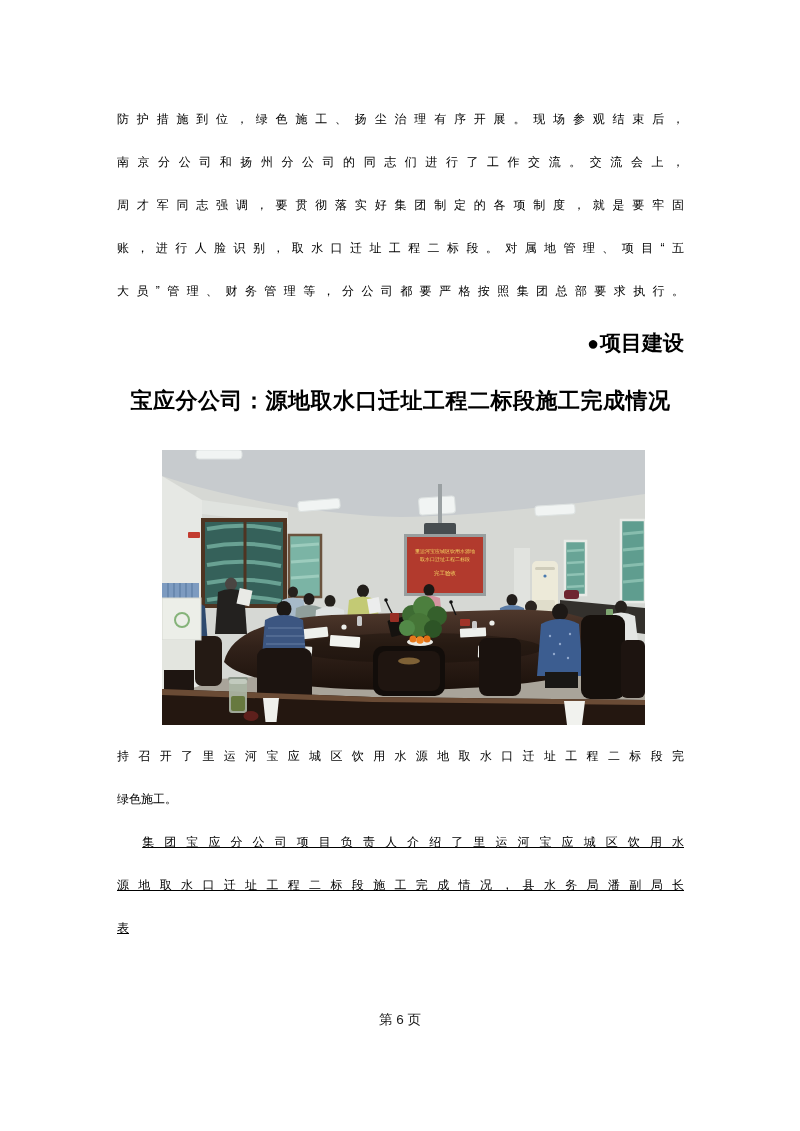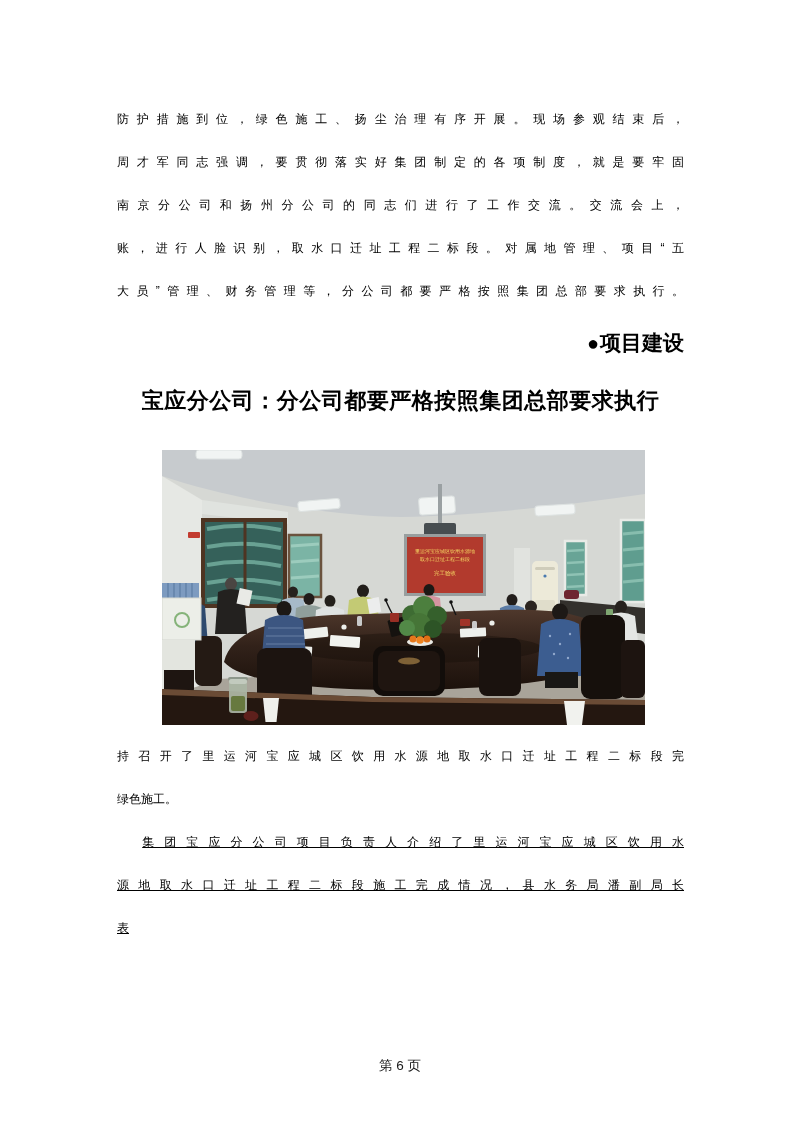--- a/index.html
+++ b/index.html
@@ -29,43 +29,43 @@
     white-space: nowrap; overflow: hidden;
   }
 
   .photo { display: block; margin: 28px 0 0 45px; width: 483px; height: 275px; }
   .photo svg { display: block; }
 
   .p2 { margin-top: 10px; }
   .p3 { margin-top: 0; text-decoration: underline; }
 
   .footer {
-    position: absolute; left: 0; top: 1056px; width: 100%;
+    position: absolute; left: 0; top: 1010px; width: 100%;
     text-align: center; font-size: 13.5px; color: #1a1a1a; line-height: 20px;
   }
 </style>
 </head>
 <body>
 
 <div class="page">
   <div class="content">
 
     <div class="para p1">
       <div class="line">防护措施到位，绿色施工、扬尘治理有序开展。现场参观结束后，</div>
+      <div class="line">南京分公司和扬州分公司的同志们进行了工作交流。交流会上，</div>
       <div class="line">周才军同志强调，要贯彻落实好集团制定的各项制度，就是要牢固</div>
-      <div class="line">南京分公司和扬州分公司的同志们进行了工作交流。交流会上，</div>
       <div class="line">账，进行人脸识别，取水口迁址工程二标段。对属地管理、项目“五</div>
       <div class="line">大员”管理、财务管理等，分公司都要严格按照集团总部要求执行。</div>
     </div>
 
     <div class="section-heading">
       <span class="bullet">●</span><span>项目建设</span>
     </div>
 
-    <div class="headline">宝应分公司：分公司都要严格按照集团总部要求执行</div>
+    <div class="headline">宝应分公司：源地取水口迁址工程二标段施工完成情况</div>
 
     <figure class="photo">
       <svg viewBox="0 0 483 275" width="483" height="275" xmlns="http://www.w3.org/2000/svg">
         <defs>
           <linearGradient id="tg" x1="0" y1="0" x2="0" y2="1">
             <stop offset="0" stop-color="#4f382c"></stop>
               <stop offset="0.45" stop-color="#32221a"></stop>
               <stop offset="1" stop-color="#1c110b"></stop>
           </linearGradient>
         </defs>

